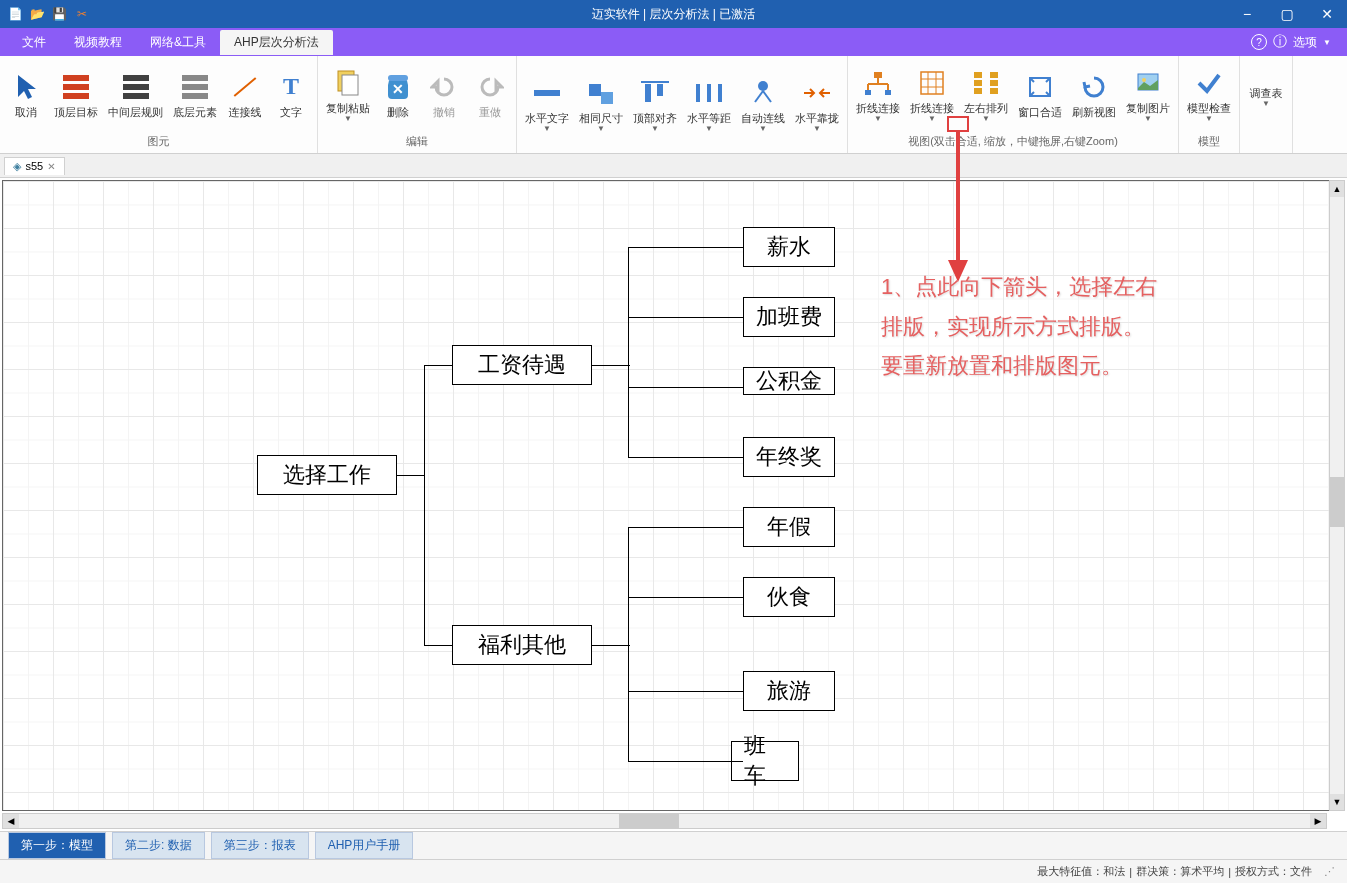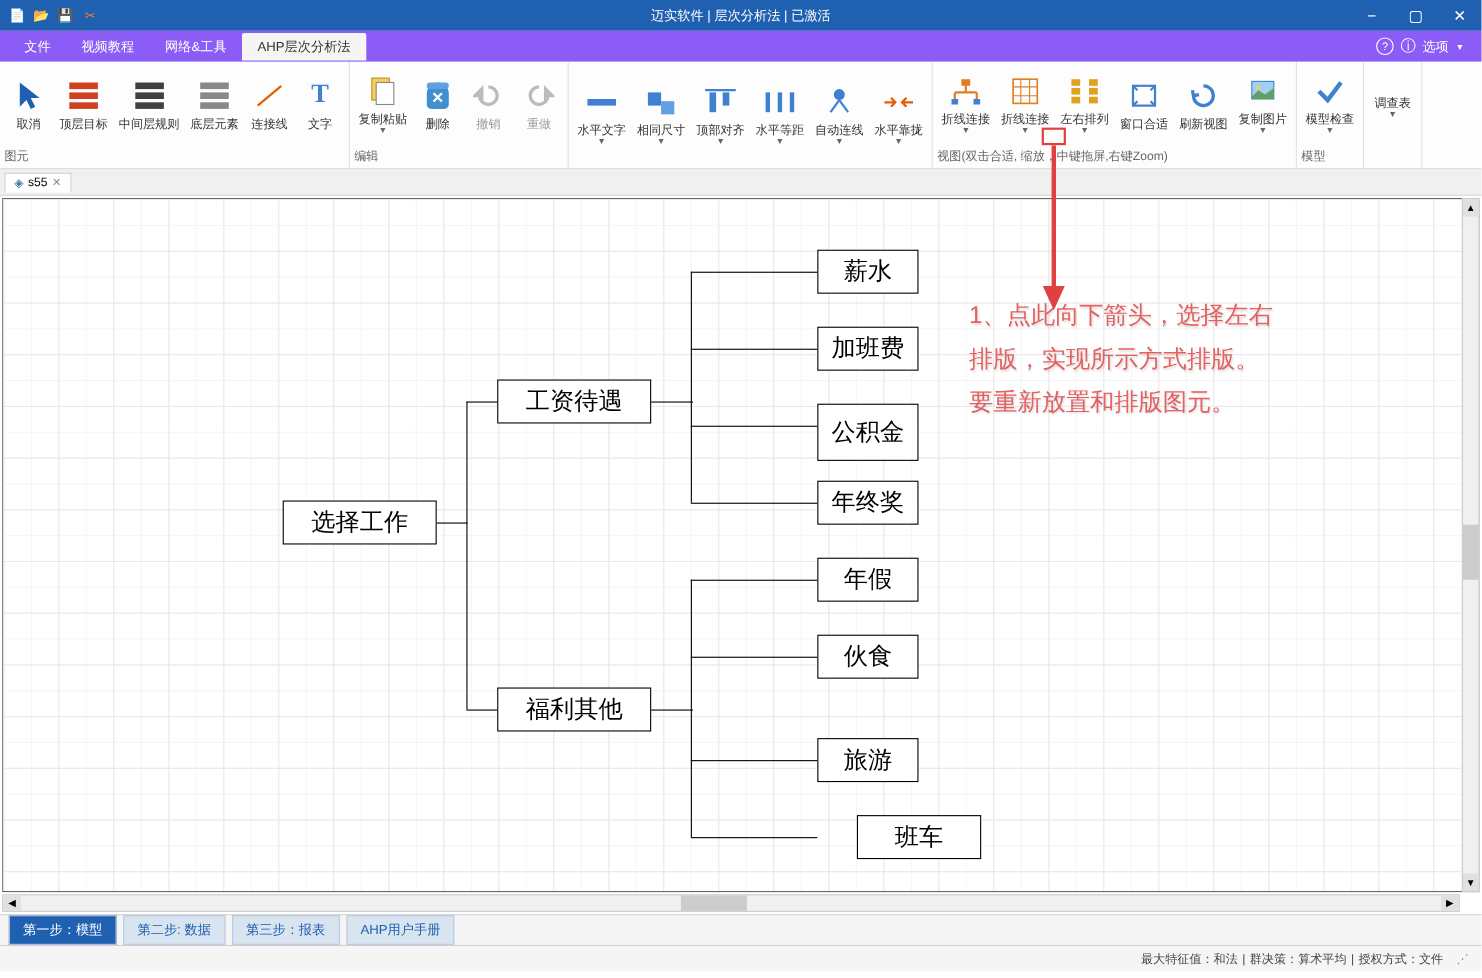--- a/index.html
+++ b/index.html
@@ -18,21 +18,21 @@
 .menubar-right { margin-left: auto; display: flex; align-items: center; color: #fff; font-size: 12px; gap: 6px; padding-right: 8px; }
 .help-circle { width: 16px; height: 16px; border: 1.5px solid #fff; border-radius: 50%; display: flex; align-items: center; justify-content: center; font-size: 10px; }
 
 .ribbon { height: 98px; background: #fdfdfd; border-bottom: 1px solid #d0d0d0; display: flex; }
 .ribbon-group { border-right: 1px solid #e0e0e0; display: flex; flex-direction: column; padding: 2px 4px; }
 .ribbon-buttons { display: flex; flex: 1; align-items: center; gap: 2px; }
 .ribbon-btn { display: flex; flex-direction: column; align-items: center; justify-content: center; padding: 2px 4px; cursor: pointer; min-width: 44px; }
 .ribbon-btn-icon { width: 32px; height: 32px; display: flex; align-items: center; justify-content: center; margin-bottom: 2px; }
 .ribbon-btn-label { font-size: 11px; color: #333; text-align: center; white-space: nowrap; }
 .ribbon-btn.disabled .ribbon-btn-label { color: #999; }
-.ribbon-group-label { font-size: 11px; color: #666; text-align: left; padding: 2px 0; }
+.ribbon-group-label { font-size: 11px; color: #666; text-align: center; padding: 2px 0; }
 .dropdown-arrow { font-size: 8px; color: #666; margin-top: -2px; }
 
 .doc-tabs { height: 24px; background: #f0f0f0; border-bottom: 1px solid #d0d0d0; display: flex; align-items: center; padding: 0 4px; }
 .doc-tab { display: flex; align-items: center; gap: 4px; padding: 2px 8px; background: #fff; border: 1px solid #d0d0d0; border-bottom: none; font-size: 11px; }
 .doc-tab-close { font-size: 10px; color: #888; }
 
 .canvas-area { position: relative; height: 653px; background: #fff; overflow: hidden; }
 .canvas-inner { position: absolute; inset: 2px 2px 20px 2px; border: 1px solid #666; overflow: hidden; }
 .grid-bg { position: absolute; inset: 0; background-image: linear-gradient(#e8e8e8 1px, transparent 1px), linear-gradient(90deg, #e8e8e8 1px, transparent 1px); background-size: 50px 47px; }
 .grid-bg-sub { position: absolute; inset: 0; background-image: linear-gradient(#f4f4f4 1px, transparent 1px), linear-gradient(90deg, #f4f4f4 1px, transparent 1px); background-size: 25px 23.5px; }
@@ -374,27 +374,27 @@
   <div class="canvas-inner">
     <div class="grid-bg-sub"></div>
     <div class="grid-bg"></div>
 
     <div class="node" style="left:449px;top:164px;width:140px;height:40px">工资待遇</div>
     <div class="node" style="left:254px;top:274px;width:140px;height:40px">选择工作</div>
     <div class="node" style="left:449px;top:444px;width:140px;height:40px">福利其他</div>
 
     <div class="node" style="left:740px;top:46px;width:92px;height:40px">薪水</div>
     <div class="node" style="left:740px;top:116px;width:92px;height:40px">加班费</div>
-    <div class="node" style="left:740px;top:186px;width:92px;height:52px">公积金</div>
+    <div class="node" style="left:740px;top:186px;width:92px;height:28px">公积金</div>
     <div class="node" style="left:740px;top:256px;width:92px;height:40px">年终奖</div>
 
     <div class="node" style="left:740px;top:326px;width:92px;height:40px">年假</div>
     <div class="node" style="left:740px;top:396px;width:92px;height:40px">伙食</div>
     <div class="node" style="left:740px;top:490px;width:92px;height:40px">旅游</div>
-    <div class="node" style="left:776px;top:560px;width:113px;height:40px">班车</div>
+    <div class="node" style="left:728px;top:560px;width:68px;height:40px">班车</div>
 
     <div class="connector" style="left:394px;top:294px;width:28px;border-top-width:1.5px"></div>
     <div class="connector" style="left:421px;top:184px;height:280px;border-left-width:1.5px"></div>
     <div class="connector" style="left:421px;top:184px;width:28px;border-top-width:1.5px"></div>
     <div class="connector" style="left:421px;top:464px;width:28px;border-top-width:1.5px"></div>
 
     <div class="connector" style="left:589px;top:184px;width:38px;border-top-width:1.5px"></div>
     <div class="connector" style="left:625px;top:66px;height:210px;border-left-width:1.5px"></div>
     <div class="connector" style="left:625px;top:66px;width:115px;border-top-width:1.5px"></div>
     <div class="connector" style="left:625px;top:136px;width:115px;border-top-width:1.5px"></div>

